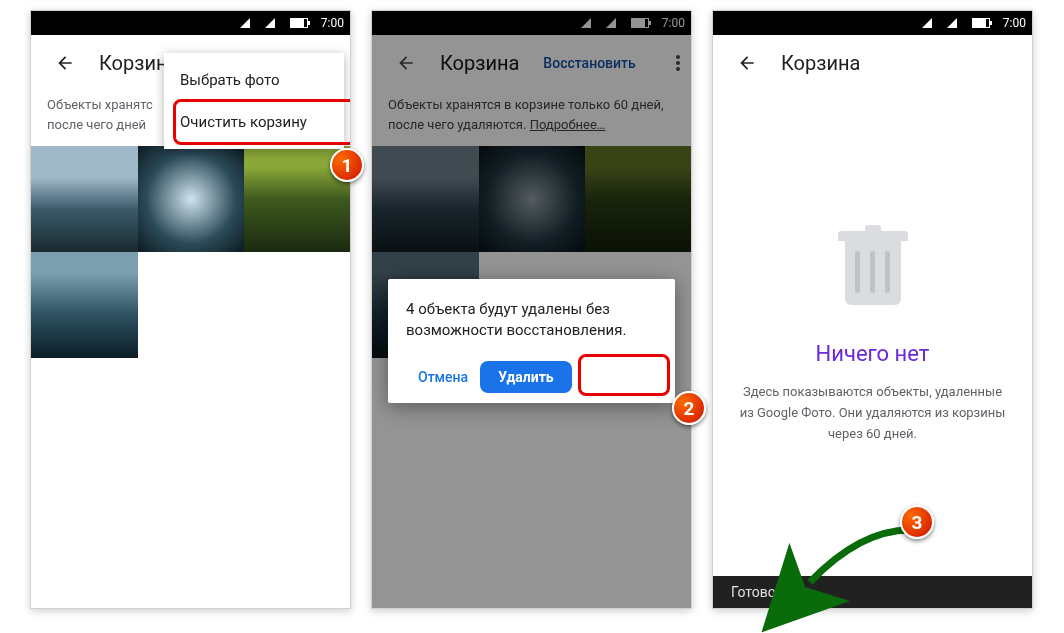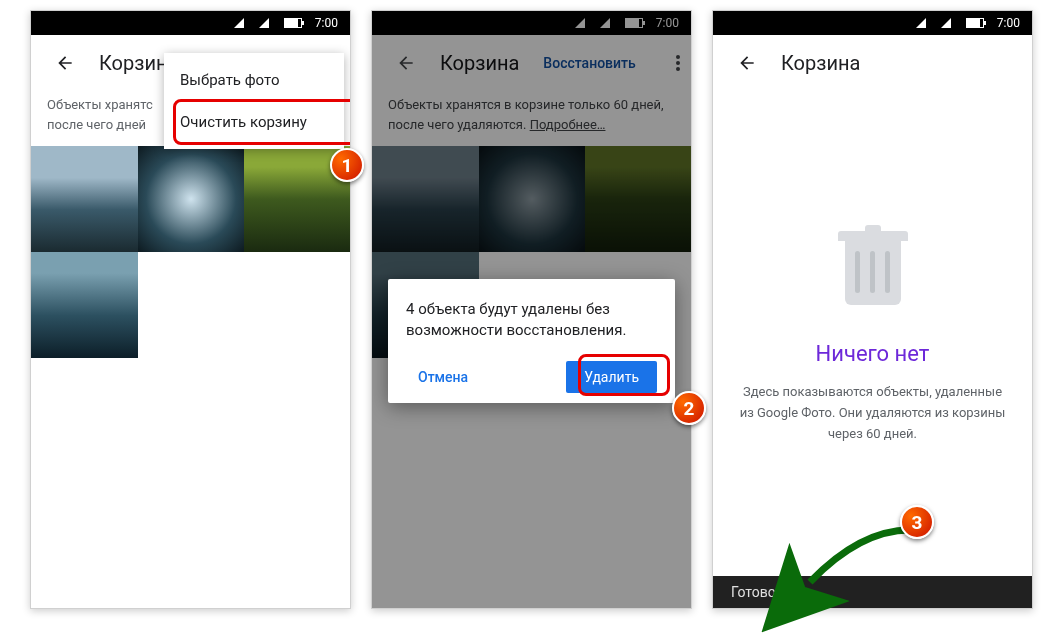--- a/index.html
+++ b/index.html
@@ -2,21 +2,21 @@
 <html><head>
 <meta charset="utf-8">
 <style>
   * { box-sizing: border-box; margin: 0; padding: 0; }
   body { width: 1064px; height: 633px; background: #fff; font-family: Roboto, Arial, sans-serif; position: relative; }
   .phone { position: absolute; width: 321px; height: 599px; top: 10px; background: #fff; border: 1px solid #d0d0d0; box-shadow: 0 2px 8px rgba(0,0,0,0.2); overflow: hidden; }
   .phone.p1 { left: 30px; }
   .phone.p2 { left: 371px; }
   .phone.p3 { left: 712px; }
 
-  .statusbar { height: 24px; background: #000; display: flex; justify-content: flex-end; align-items: center; padding-right: 12px; gap: 13px; color: #fff; font-size: 12px; }
+  .statusbar { height: 24px; background: #000; display: flex; justify-content: flex-end; align-items: center; padding-right: 6px; gap: 13px; color: #fff; font-size: 12px; }
   .statusbar .tri { width: 0; height: 0; border-style: solid; border-width: 0 0 10px 10px; border-color: transparent transparent #fff transparent; margin-right: 2px;}
   .statusbar .bat { width: 18px; height: 10px; border: 1px solid #fff; position: relative; }
   .statusbar .bat::after { content:""; position:absolute; right:-3px; top:2px; width:2px; height:4px; background:#fff;}
   .statusbar .bat .fill { background:#fff; height:100%; width:80%; }
 
   .appbar { height: 56px; display: flex; align-items: center; padding: 0 24px; gap: 24px; }
   .appbar .back { width: 20px; height: 20px; }
   .appbar .title { font-size: 20px; color: #202124; font-weight: 400; flex: 1; }
   .appbar .action { color: #1a73e8; font-size: 14px; font-weight: 500; }
   .appbar .dots { width: 4px; display:flex; flex-direction:column; gap:2px; margin-left:16px;}
@@ -32,23 +32,23 @@
   .thumb.t3 { background: linear-gradient(#8aa838 20%, #3e5a1e 50%, #1a2a10); }
   .thumb.t4 { width:107px; background: linear-gradient(#7aa0b0 20%, #2c5060 60%, #0c1e28); }
 
   .menu { position: absolute; top: 42px; right: 6px; width: 180px; background:#fff; box-shadow: 0 2px 10px rgba(0,0,0,0.3); padding: 6px 0; z-index:5;}
   .menu .item { padding: 12px 16px; font-size: 15px; color:#202124; }
   .highlight-box { position:absolute; border: 3px solid #e60000; border-radius: 8px; z-index:6; pointer-events:none;}
 
   .scrim { position:absolute; inset:0; background: rgba(0,0,0,0.42); }
   .dialog { position:absolute; left: 16px; right:16px; top: 268px; background:#fff; box-shadow: 0 4px 20px rgba(0,0,0,0.4); border-radius: 2px; padding: 20px 18px 10px; }
   .dialog .msg { font-size: 15px; color:#202124; line-height:1.4; }
-  .dialog .actions { display:flex; justify-content:space-between; gap: 0; margin-top: 20px; align-items:center;}
+  .dialog .actions { display:flex; justify-content:flex-start; gap: 0; margin-top: 20px; align-items:center;}
   .dialog .btn-flat { color:#1a73e8; font-size:14px; font-weight:500; padding: 8px 12px;}
-  .dialog .btn-raised { background:#1a73e8; color:#fff; font-size:14px; font-weight:400; padding: 8px 18px; border-radius:2px;}
+  .dialog .btn-raised { background:#1a73e8; color:#fff; font-size:14px; font-weight:700; padding: 8px 18px; border-radius:8px;}
 
   .empty { text-align:center; padding-top: 140px; }
   .empty .trash-icon { width: 70px; height: 80px; margin: 0 auto 30px; position:relative;}
   .empty .trash-icon .lid { width:70px; height:10px; background:#dadce0; border-radius:3px 3px 0 0; position:relative;}
   .empty .trash-icon .lid::before{content:"";position:absolute;top:-6px;left:27px;width:16px;height:6px;background:#dadce0;border-radius:3px 3px 0 0;}
   .empty .trash-icon .body { width:56px; height:64px; background:#dadce0; margin:0 auto; border-radius:0 0 6px 6px; display:flex; justify-content:center; gap:10px; padding-top:10px;}
   .empty .trash-icon .body span{width:5px;height:42px;background:#bfc3c7;border-radius:3px;}
   .empty h2 { font-size: 22px; font-weight:400; color:#6d28d9; margin-bottom: 16px;}
   .empty p { font-size: 13px; color:#5f6368; line-height:1.6; padding: 0 24px;}
 

